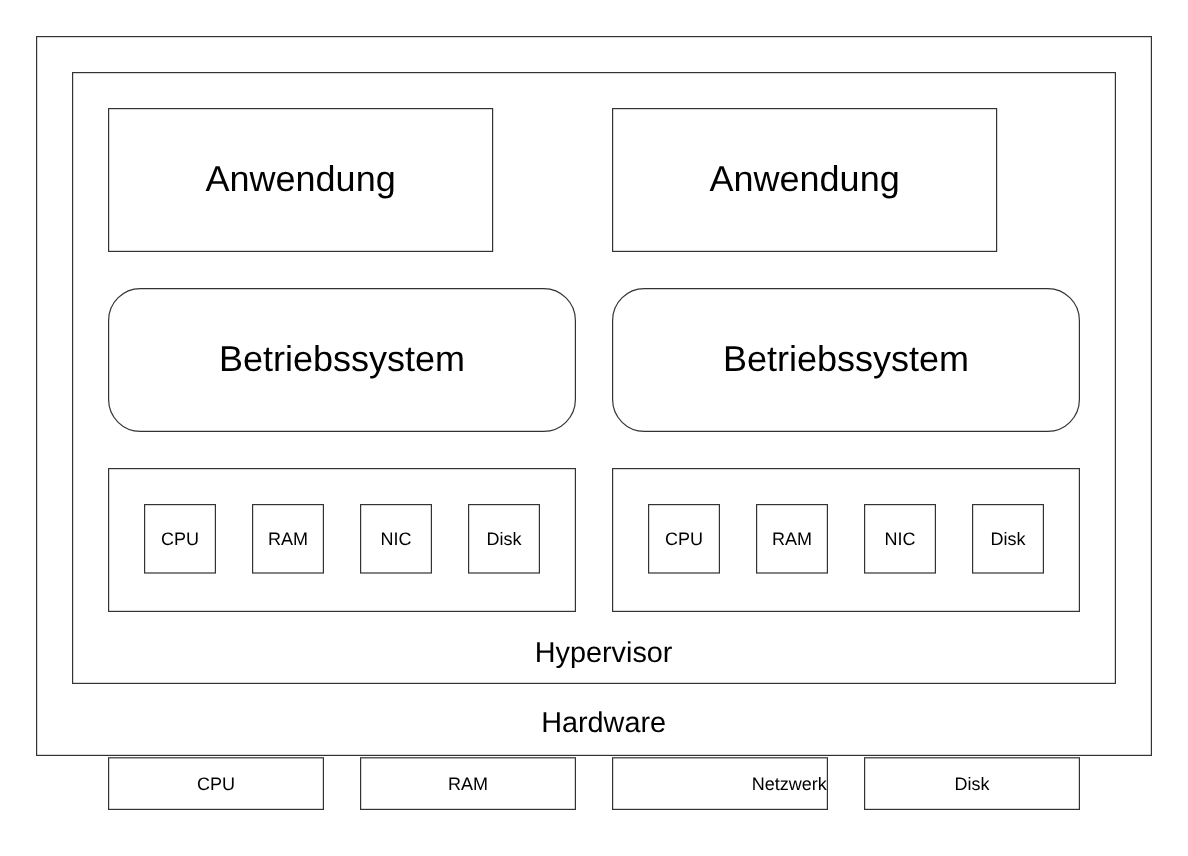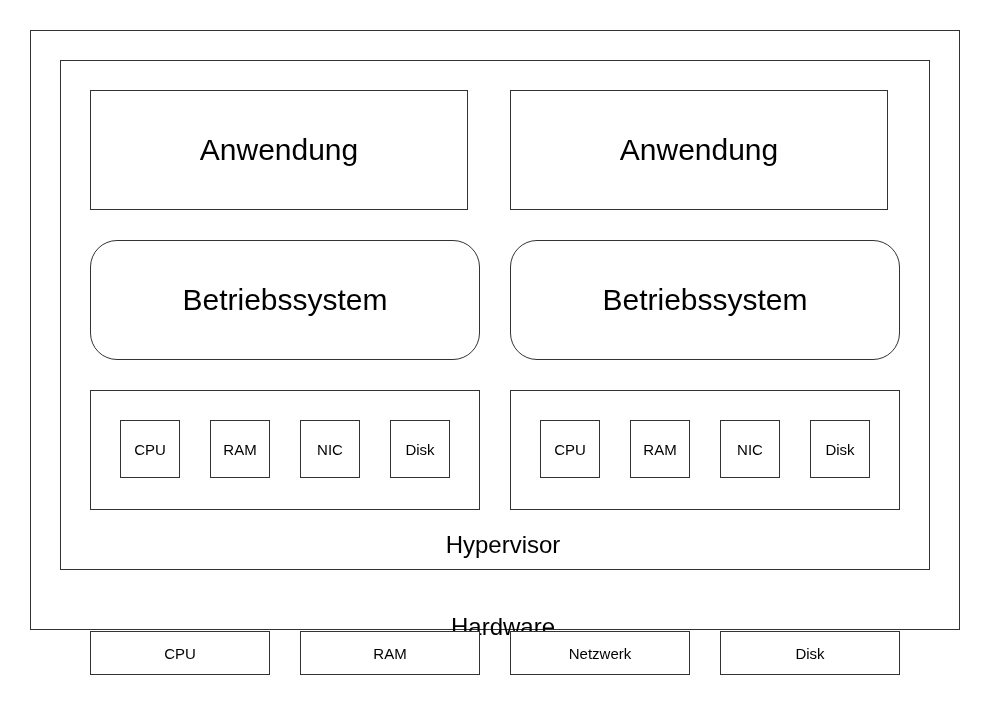--- a/index.html
+++ b/index.html
@@ -32,47 +32,47 @@
     height: 30px;
     text-align: center;
     line-height: 30px;
   }
   .txt-big   { font-size: 30px; }
   .txt-mid   { font-size: 24px; }
   .txt-small { font-size: 15px; }
 
   
   .hw-box { left: 30px; top: 30px; width: 930px; height: 600px; }
-  .hw-label { top: 557px; margin-top: 24px; }
+  .hw-label { top: 557px; }
 
   
   .hv-box { left: 29px; top: 29px; width: 870px; height: 510px; }
   .hv-label { top: 469px; }
 
   
   .vm-col { top: 29px; width: 390px; height: 420px; }
   .vm-col.vm-1 { left: 29px; }
   .vm-col.vm-2 { left: 449px; }
 
-  .app-box { left: 0; top: 0;   width: 378px; height: 120px; }
+  .app-box { left: 0; top: 0;   width: 321px; height: 120px; }
   .os-box  { left: 0; top: 150px; width: 390px; height: 120px; border-radius: 27px; }
   .vhw-box { left: 0; top: 300px; width: 390px; height: 120px; }
 
   
   .dev { top: 29px; width: 60px; height: 58px; }
   .dev-0 { left: 29px; }
   .dev-1 { left: 119px; }
   .dev-2 { left: 209px; }
   .dev-3 { left: 299px; }
 
   
   .phys { top: 631px; width: 180px; height: 44px; }
   .phys-0 { left: 90px; }
   .phys-1 { left: 300px; }
-  .phys-2 { left: 510px; }
+  .phys-2 { left: 510px; justify-content: flex-end; }
   .phys-3 { left: 720px; }
 </style>
 </head>
 <body>
 
 <div class="page">
 
   <div class="box hw-box">
 
     <div class="box hv-box">

